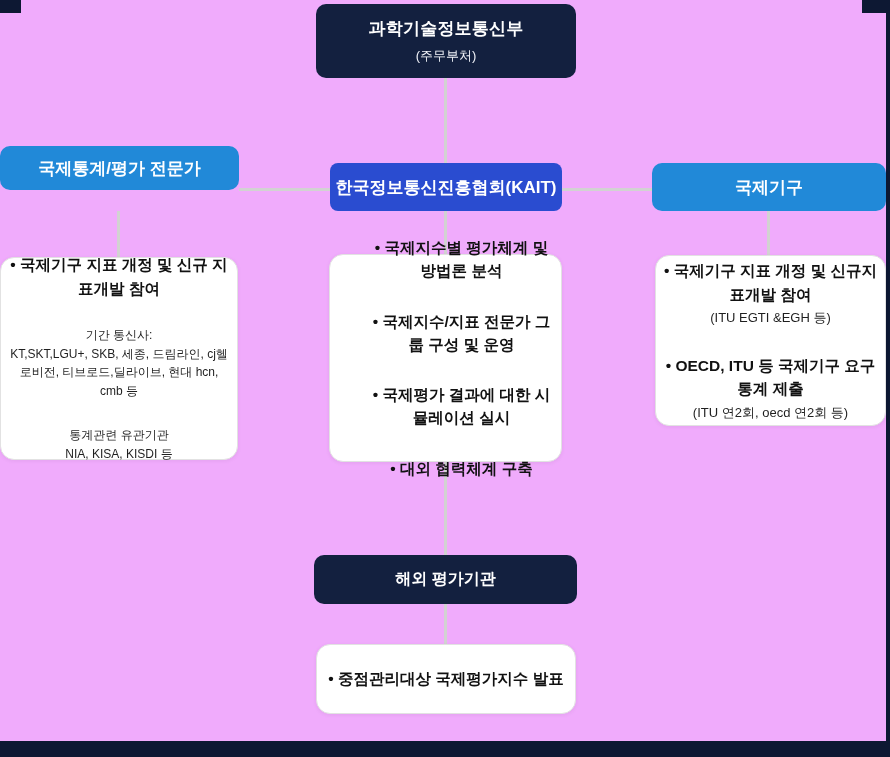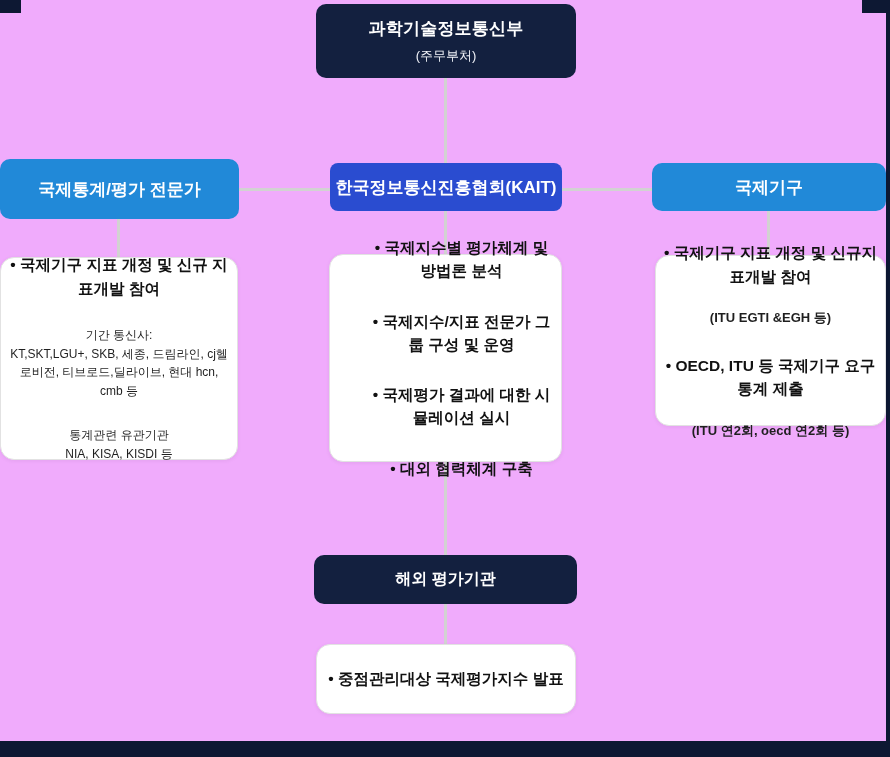--- a/index.html
+++ b/index.html
@@ -24,21 +24,21 @@
   .card{
     position:absolute;background:#fff;border:1px solid #e2e2e2;border-radius:14px;
     box-shadow:0 1px 4px rgba(0,0,0,.06);
     display:flex;flex-direction:column;align-items:center;justify-content:center;
     text-align:center;color:#111;padding:10px 8px;box-sizing:border-box;gap:14px;
   }
   .bullet{font-size:15.5px;font-weight:bold;line-height:1.5;color:#111;}
   .bullet + .bullet{margin-top:13px;}
   .subgroup{margin-top:12px;font-size:12px;font-weight:400;line-height:1.55;color:#1f1f1f;}
   .subgroup .sub-title{display:block;}
-  .note{font-size:13px;font-weight:700;color:#1f1f1f;margin-top:21px;line-height:1.4;}
+  .note{font-size:13px;font-weight:400;color:#1f1f1f;margin-top:3px;line-height:1.4;}
   .item + .item{margin-top:13px;}
   
   .conn{position:absolute;background:#d2d2d2;}
   .conn-v{width:3px;}
   .conn-h{height:3px;}
   
   .edge{position:absolute;background:#0d1833;}
 </style>
 </head>
 <body>
@@ -57,21 +57,21 @@
   <div class="conn conn-v" style="left:444px;top:211px;height:43px;"></div>
   <div class="conn conn-v" style="left:767px;top:211px;height:44px;"></div>
   <div class="conn conn-v" style="left:444px;top:462px;height:93px;"></div>
   <div class="conn conn-v" style="left:444px;top:604px;height:40px;"></div>
 
   <div class="node node-navy" style="left:316px;top:4px;width:260px;height:74px;">
     <div class="node-title">과학기술정보통신부</div>
     <div class="node-sub">(주무부처)</div>
   </div>
 
-  <div class="node node-azure" style="left:0;top:159px;width:239px;height:60px;">
+  <div class="node node-azure" style="left:0;top:146px;width:239px;height:44px;">
     <div class="node-label">국제통계/평가 전문가</div>
   </div>
   <div class="node node-royal" style="left:330px;top:163px;width:232px;height:48px;">
     <div class="node-label">한국정보통신진흥협회(KAIT)</div>
   </div>
   <div class="node node-azure" style="left:652px;top:163px;width:234px;height:48px;">
     <div class="node-label">국제기구</div>
   </div>
 
   <div class="card" style="left:0;top:257px;width:238px;height:203px;">

